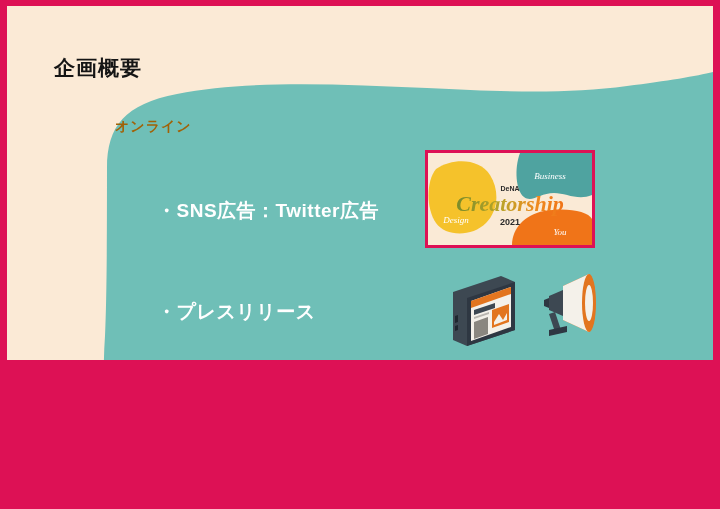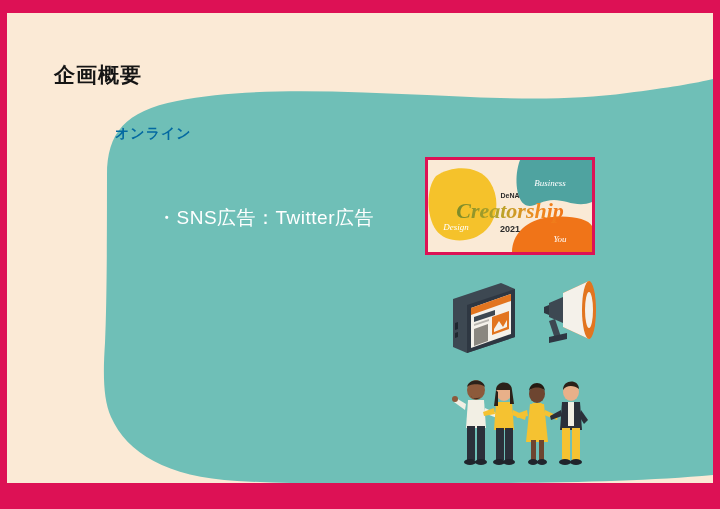--- a/index.html
+++ b/index.html
@@ -20,24 +20,23 @@
     width: 720px;
     height: 509px;
     background: #dd1155;   
     overflow: hidden;
   }
   #slide-inner {
     position: absolute;
     left: 7px;
     top: 6px;
     width: 706px;
-    height: 470px;
+    height: 354px;
     background: #fbead6;   
     overflow: hidden;
-    margin-top: 7px;
   }
 
   
   .blob-svg {
     position: absolute;
     left: 0;
     top: 0;
     width: 706px;
     height: 494px;
     display: block;
@@ -55,31 +54,31 @@
     white-space: nowrap;
   }
 
   
   #section-label {
     position: absolute;
     left: 108px;
     top: 112px;
     font-size: 14px;
     font-weight: bold;
-    color: #0369a1;
+    color: #a16207;
     letter-spacing: 1px;
     white-space: nowrap;
   }
 
   
   .bullet-item {
     position: absolute;
     left: 150px;
     font-size: 19px;
-    font-weight: normal;
+    font-weight: bold;
     color: #ffffff;
     letter-spacing: 0.5px;
     white-space: nowrap;
   }
   #bullet-0 { top: 192px; }
   #bullet-1 { top: 293px; }
   #bullet-2 { top: 393px; }
 
   
   #banner {
@@ -133,20 +132,21 @@
                C 160 464, 120 440, 104 404
                C 96 386, 96 360, 98 330
                C 100 290, 100 210, 100 162 Z" fill="#6fbfb7"></path>
     </svg>
 
     <div id="page-title">企画概要</div>
 
     <div id="section-label">オンライン</div>
 
     <div class="bullet-item" id="bullet-0">・SNS広告：Twitter広告</div>
+    <div class="bullet-item" id="bullet-1">・プレスリリース</div>
 
     <div id="banner">
       <svg class="banner-svg" viewBox="0 0 164 92" preserveAspectRatio="none">
         <rect x="0" y="0" width="164" height="92" fill="#faead6"></rect>
 
         <path d="M 92 0 L 164 0 L 164 42 C 150 48, 138 40, 126 40
                  C 112 40, 104 50, 96 44 C 88 38, 86 16, 92 0 Z" fill="#4fa3a0"></path>
 
         <path d="M 8 16 C 26 4, 52 6, 62 22 C 72 38, 70 58, 58 70
                  C 44 84, 18 84, 8 70 C -2 56, -2 28, 8 16 Z" fill="#f5c22b"></path>

